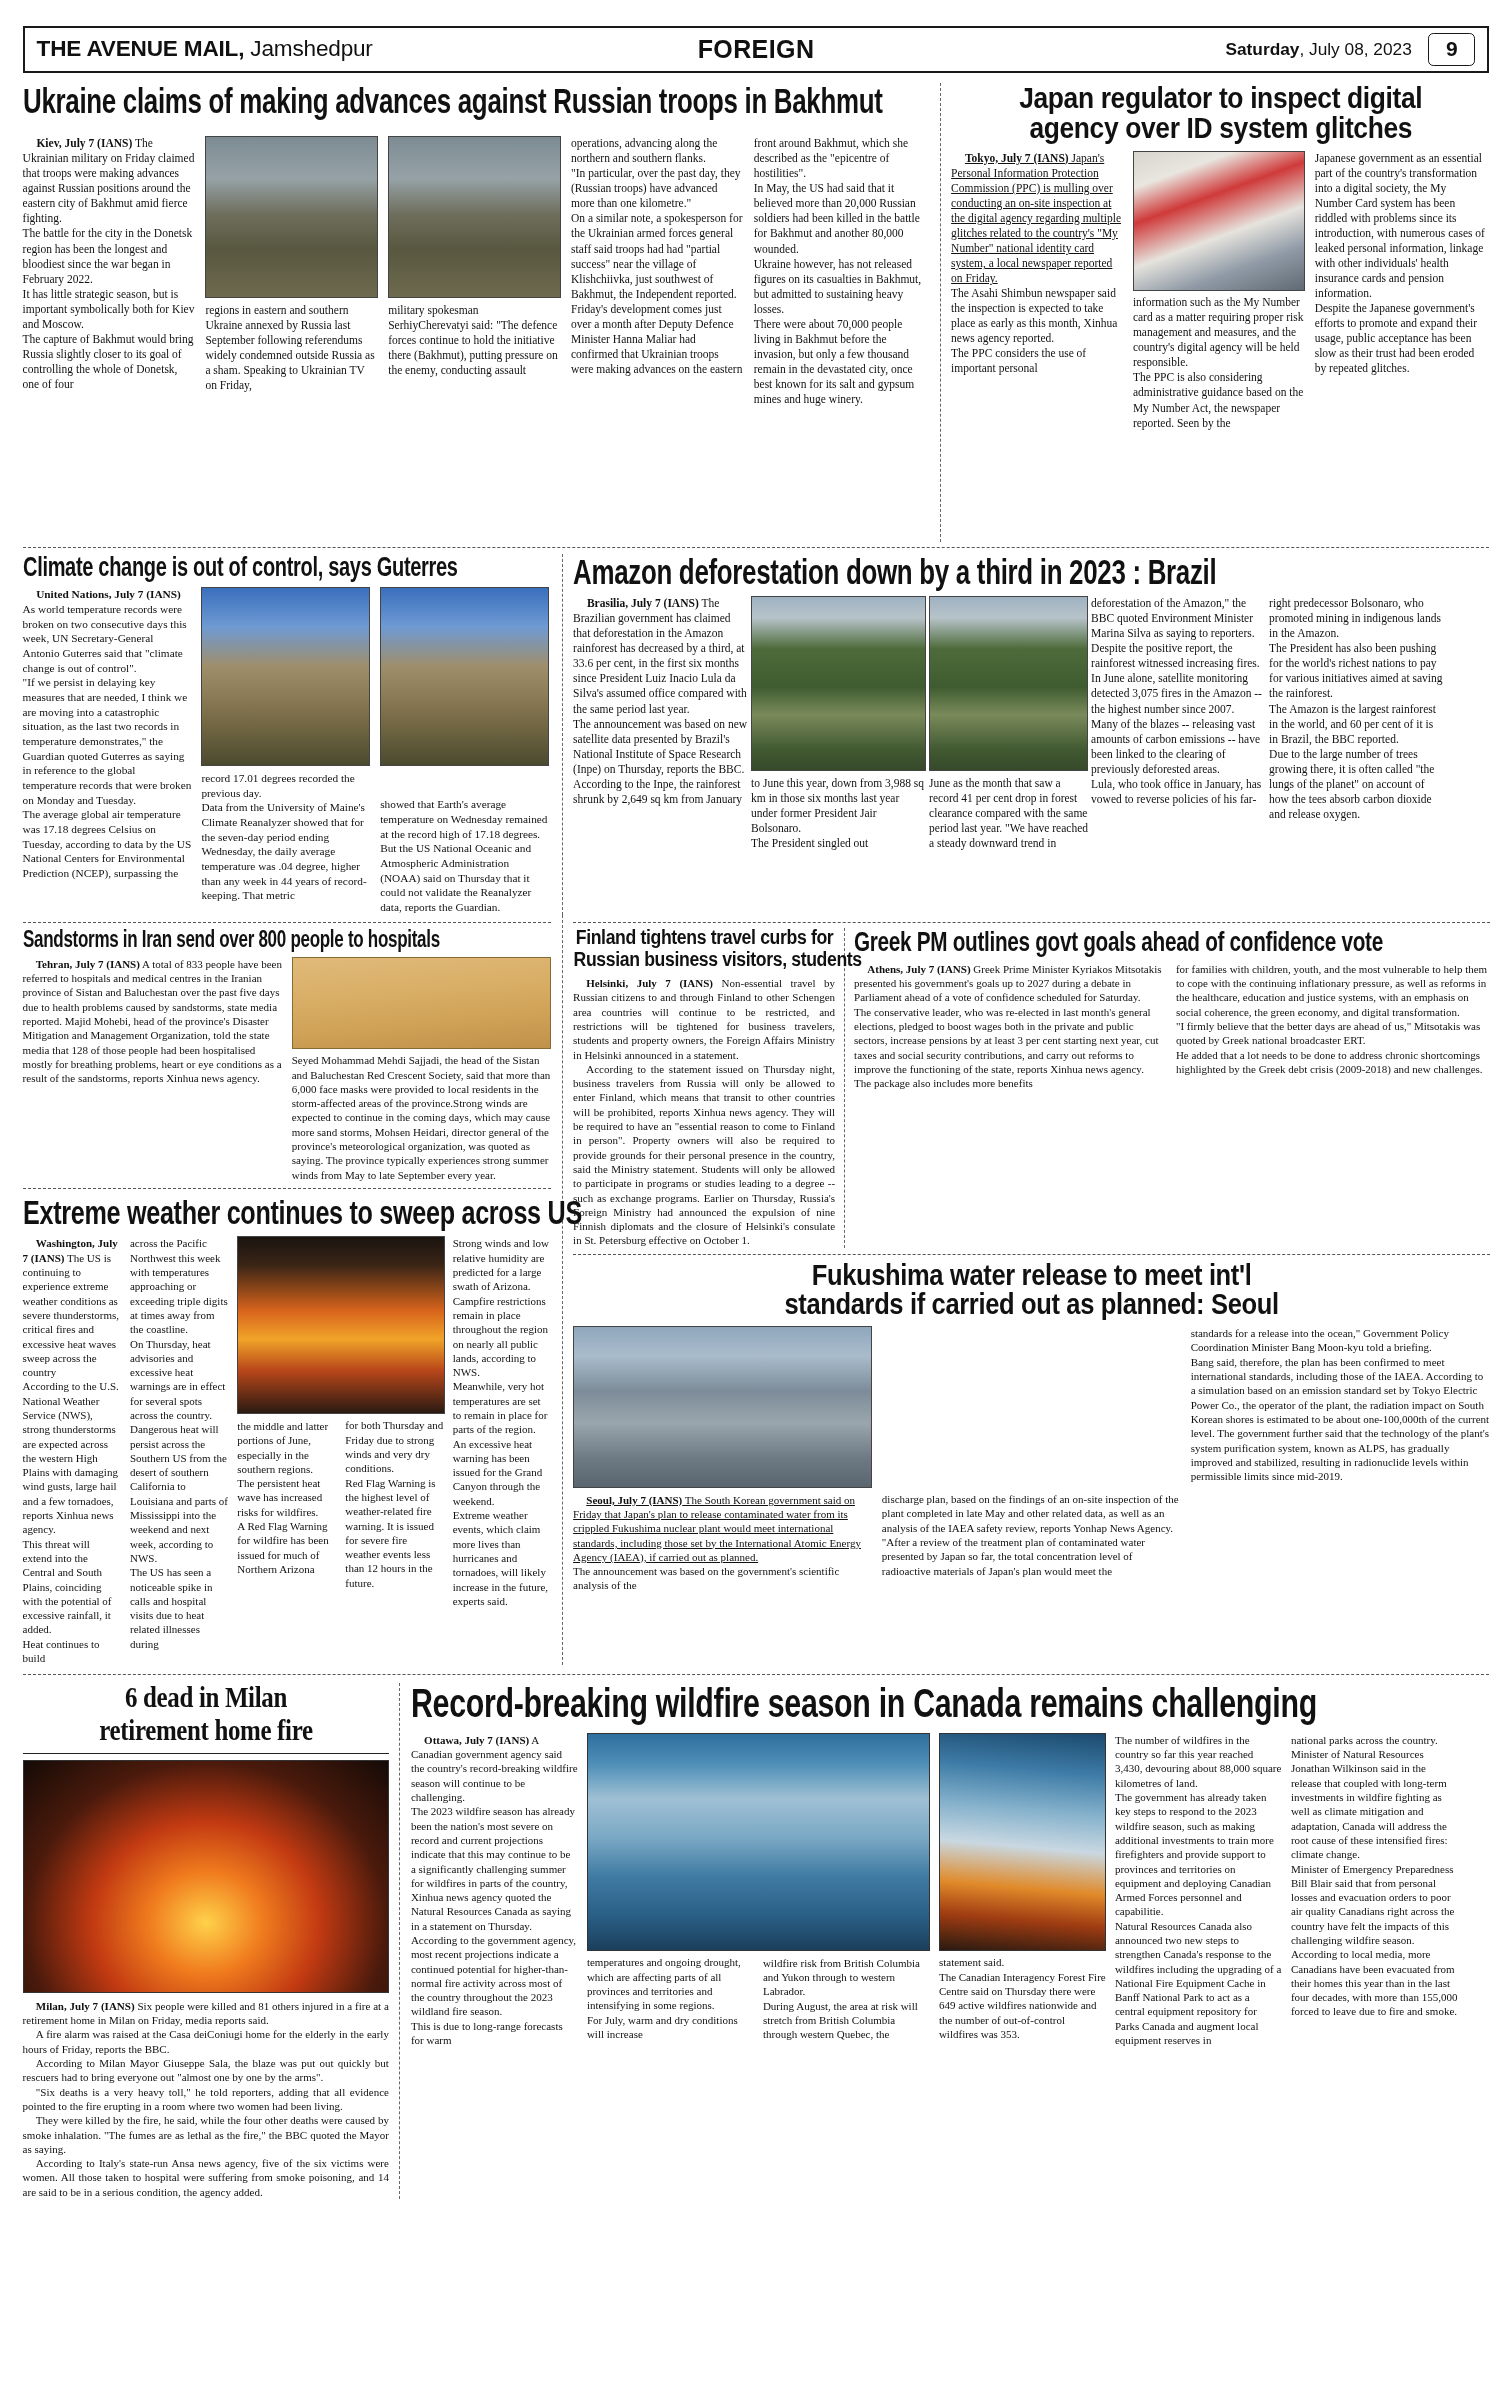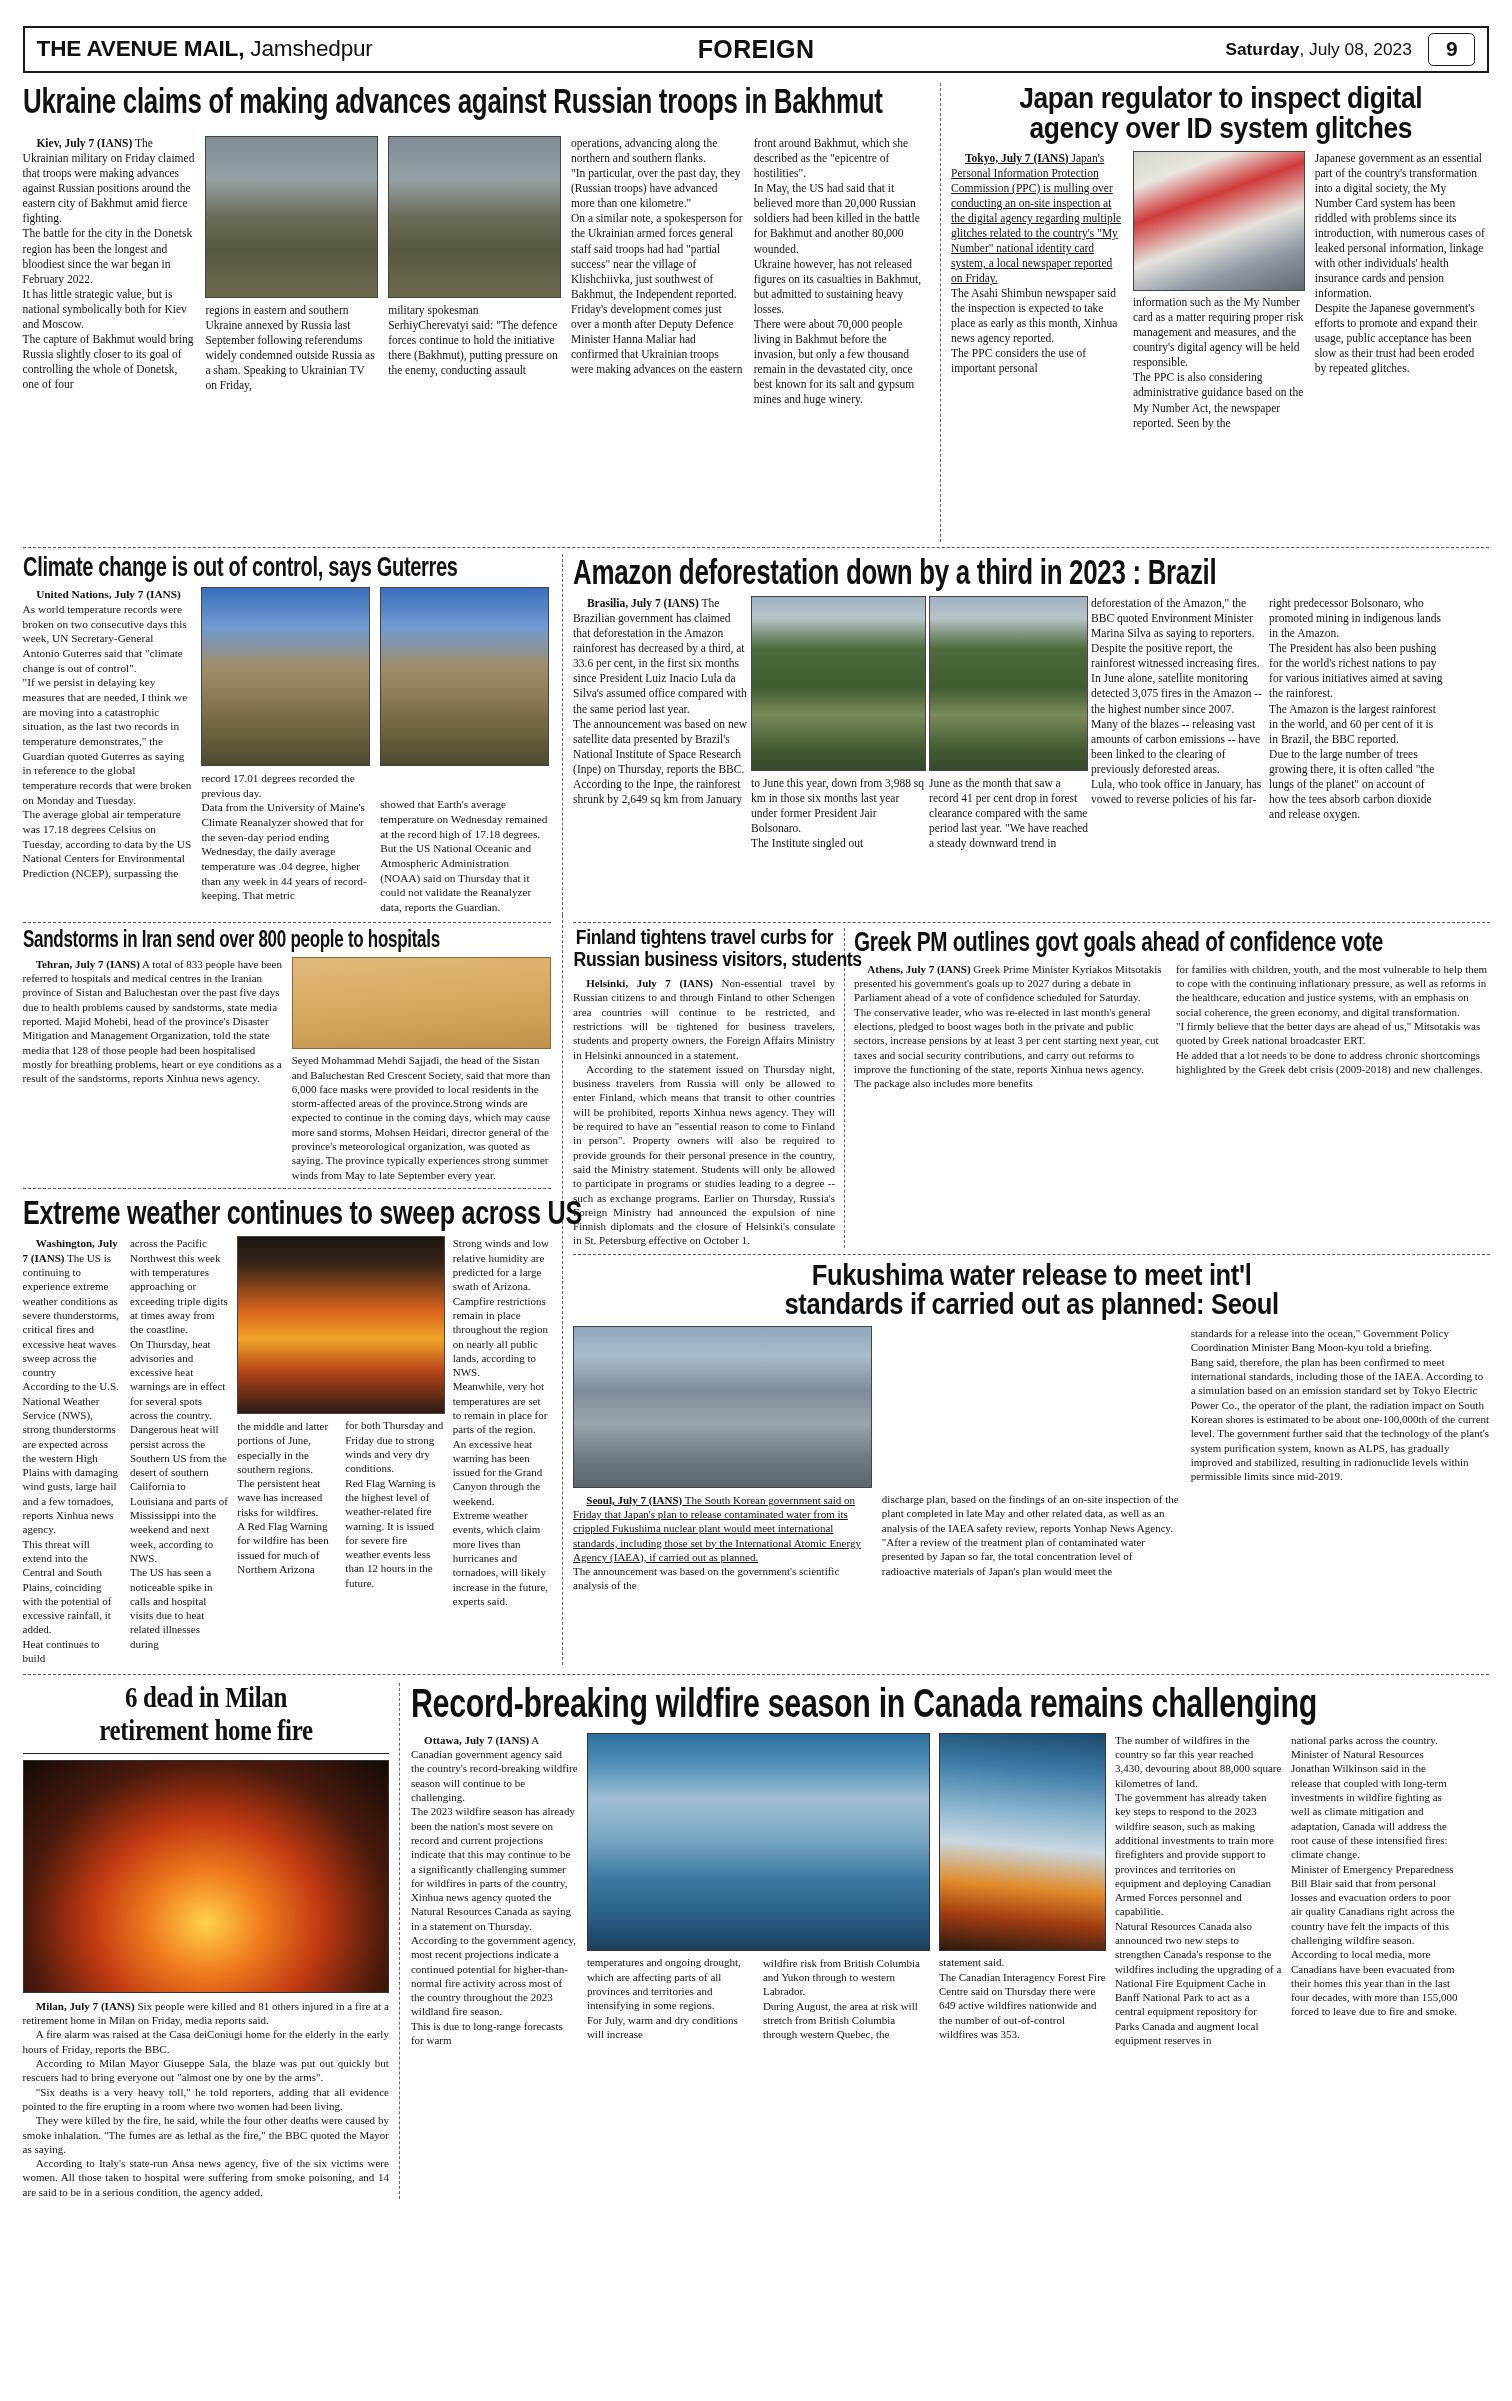--- a/index.html
+++ b/index.html
@@ -118,21 +118,21 @@
 <div style="display:flex; height:459px;">
 
   <div style="width:917px; padding-right:10.5px;">
     <div style="font-size:35px; height:47px; overflow:hidden;">
       <div class="hl">Ukraine claims of making advances against Russian troops in Bakhmut</div>
     </div>
     <div style="display:flex; gap:9.8px; font-size:11.5px; line-height:1.31; margin-top:6px;">
       <div style="width:173px;">
         <p style="text-indent:1.2em;"><b class="lede">Kiev, July 7 (IANS)</b><span> The Ukrainian military on Friday claimed that troops were making advances against Russian positions around the eastern city of Bakhmut amid fierce fighting.</span></p>
         <p>The battle for the city in the Donetsk region has been the longest and bloodiest since the war began in February 2022.</p>
-        <p>It has little strategic value, but is national symbolically both for Kiev and Moscow.</p>
+        <p>It has little strategic season, but is important symbolically both for Kiev and Moscow.</p>
         <p>The capture of Bakhmut would bring Russia slightly closer to its goal of controlling the whole of Donetsk, one of four</p>
       </div>
       <div style="width:173px;">
         <div class="ph ph-tank" style="height:162px; margin-bottom:4.5px; border:0.8px solid #444;"></div>
         <p style="text-indent:0;">regions in eastern and southern Ukraine annexed by Russia last September following referendums widely condemned outside Russia as a sham. Speaking to Ukrainian TV on Friday,</p>
       </div>
       <div style="width:173px;">
         <div class="ph ph-tank" style="height:162px; margin-bottom:4.5px; border:0.8px solid #444;"></div>
         <p style="text-indent:0;">military spokesman SerhiyCherevatyi said: "The defence forces continue to hold the initiative there (Bakhmut), putting pressure on the enemy, conducting assault</p>
       </div>
@@ -208,21 +208,21 @@
     </div>
     <div style="display:flex; gap:3px; font-size:11.5px; line-height:1.31; margin-top:7.5px;">
       <div style="width:175px;">
         <p style="text-indent:1.2em;"><b class="lede">Brasilia, July 7 (IANS)</b><span> The Brazilian government has claimed that deforestation in the Amazon rainforest has decreased by a third, at 33.6 per cent, in the first six months since President Luiz Inacio Lula da Silva's assumed office compared with the same period last year.</span></p>
         <p>The announcement was based on new satellite data presented by Brazil's National Institute of Space Research (Inpe) on Thursday, reports the BBC.</p>
         <p>According to the Inpe, the rainforest shrunk by 2,649 sq km from January</p>
       </div>
       <div style="width:175px;">
         <div class="ph ph-amazon" style="height:175px; margin-bottom:4.5px; border:0.8px solid #444;"></div>
         <p style="text-indent:0;">to June this year, down from 3,988 sq km in those six months last year under former President Jair Bolsonaro.</p>
-        <p>The Institute singled out</p>
+        <p>The President singled out</p>
       </div>
       <div style="width:159px;">
         <div class="ph ph-amazon" style="height:175px; margin-bottom:4.5px; border:0.8px solid #444;"></div>
         <p style="text-indent:0;">June as the month that saw a record 41 per cent drop in forest clearance compared with the same period last year. "We have reached a steady downward trend in</p>
       </div>
       <div style="width:175px;">
         <p style="text-indent:0;">deforestation of the Amazon," the BBC quoted Environment Minister Marina Silva as saying to reporters.</p>
         <p>Despite the positive report, the rainforest witnessed increasing fires.</p>
         <p>In June alone, satellite monitoring detected 3,075 fires in the Amazon -- the highest number since 2007.</p>
         <p>Many of the blazes -- releasing vast amounts of carbon emissions -- have been linked to the clearing of previously deforested areas.</p>

